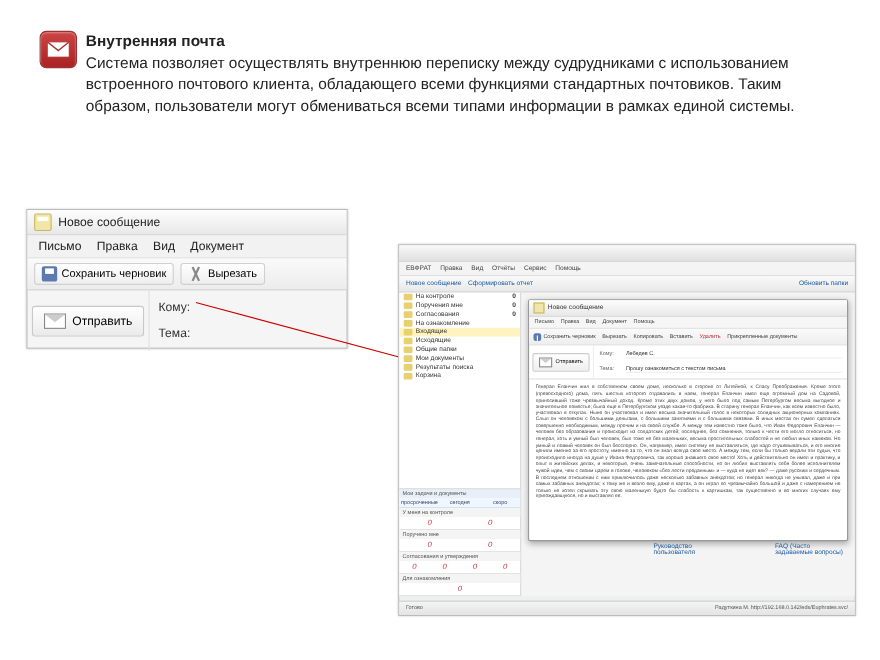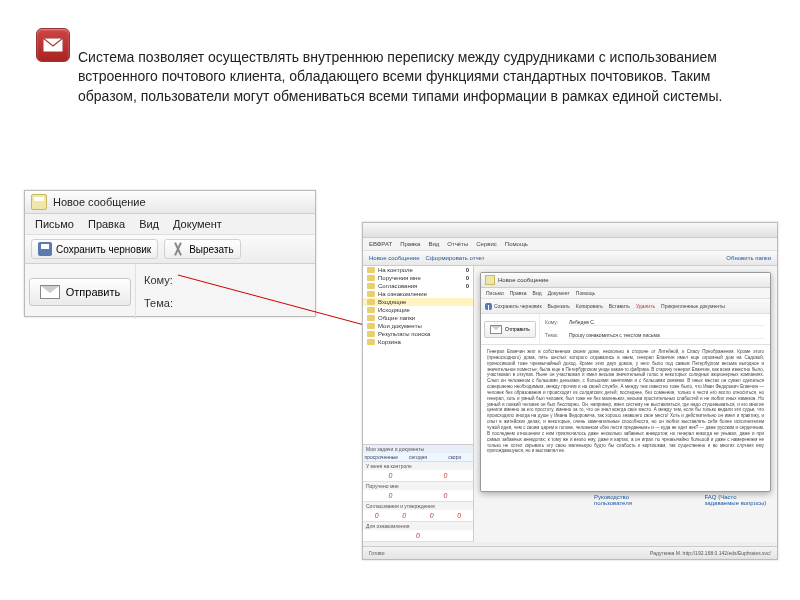--- a/index.html
+++ b/index.html
@@ -72,21 +72,21 @@
 
 <div class="page">
   <div class="hdr">
     <div class="hdr-icon">
       <svg width="20" height="14" viewBox="0 0 20 14">
           <rect x="0" y="0" width="20" height="14" fill="#fff" stroke="#a33"></rect>
           <path d="M0 0 L10 8 L20 0" fill="none" stroke="#a33" stroke-width="1.2"></path>
         </svg>
     </div>
     <div class="hdr-text">
-      <br>
+      <span class="hdr-title">Внутренняя почта</span><br>
       <span>Система позволяет осуществлять внутреннюю переписку между судрудниками с использованием встроенного почтового клиента, обладающего всеми функциями стандартных почтовиков. Таким образом, пользователи могут обмениваться всеми типами информации в рамках единой системы.</span>
     </div>
   </div>
 
   <div class="shot-a">
     <div class="sa-title">
       <span class="ico"></span>
       <span>Новое сообщение</span>
     </div>
     <div class="sa-menu">

